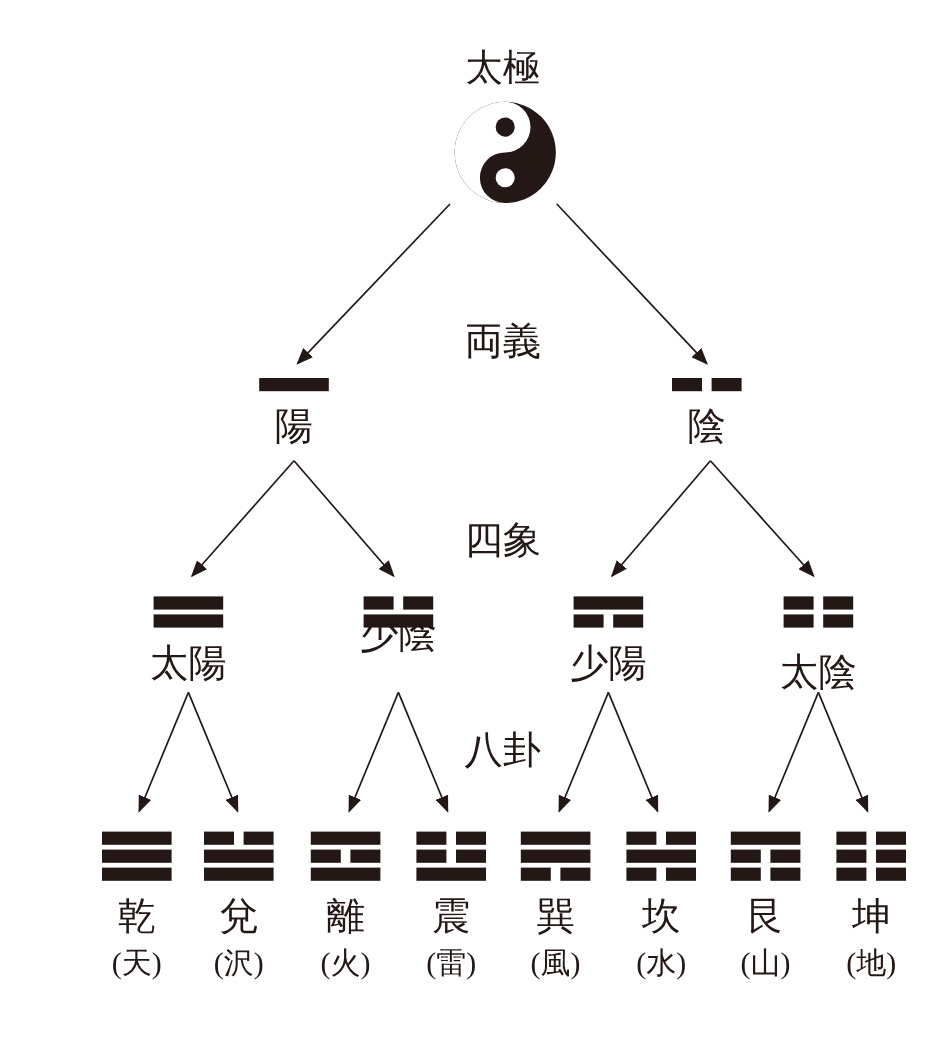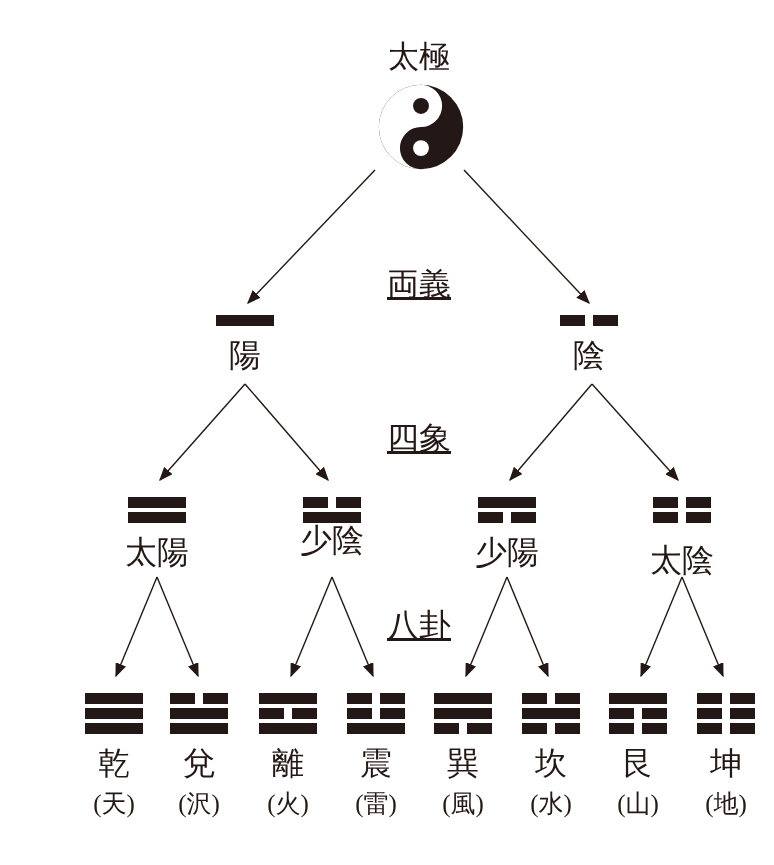--- a/index.html
+++ b/index.html
@@ -17,21 +17,21 @@
   .arrows { position: absolute; left: 0; top: 0; }
   .lbl {
     position: absolute;
     transform: translateX(-50%);
     white-space: nowrap;
     line-height: 1;
     color: var(--ink);
     text-align: center;
   }
   .fs-title { font-size: 31px; }
-  .fs-level { font-size: 32px; text-decoration: underline; }
+  .fs-level { font-size: 32px; }
   .fs-name  { font-size: 32px; }
   .fs-elem  { font-size: 25px; letter-spacing: 0px; }
   .glyph {
     position: absolute;
     width: 58px;
     display: flex;
     flex-direction: column;
     gap: 4px;
   }
   .bar-row { height: 11px; display: flex; justify-content: space-between; }
@@ -73,21 +73,21 @@
   <div class="lbl fs-title" style="left:387px; top:41px">太極</div>
 
   <svg class="taiji" style="left:344px; top:82px" width="90" height="90" viewBox="0 0 96 96">
     <circle cx="48" cy="48" r="45" fill="#231815"></circle>
     <path d="M48,3 A22.5,22.5 0 0 1 48,48 A22.5,22.5 0 0 0 48,93 A45,45 0 0 1 48,3 Z" fill="#ffffff"></path>
     <circle cx="48" cy="25.5" r="8.5" fill="#231815"></circle>
     <circle cx="48" cy="70.5" r="8.5" fill="#ffffff"></circle>
   </svg>
 
   <div class="lbl fs-level" style="left:387px; top:268px">両義</div>
-  <div class="lbl fs-level" style="left:387px; top:422px">四象</div>
+  <div class="lbl fs-level" style="left:387px; top:434px">四象</div>
   <div class="lbl fs-level" style="left:387px; top:609px">八卦</div>
 
   <div class="glyph" style="left:184px; top:315px">
       <div class="bar-row">
         <div class="seg-full"></div>
       </div>
     </div>
   <div class="lbl fs-name" style="left:213px; top:339px">陽</div>
 
   <div class="glyph" style="left:528px; top:315px">
@@ -110,21 +110,21 @@
 
   <div class="glyph" style="left:271px; top:497px">
       <div class="bar-row">
         <div class="seg-half"></div>
         <div class="seg-half"></div>
       </div>
       <div class="bar-row">
         <div class="seg-full"></div>
       </div>
     </div>
-  <div class="lbl fs-name" style="left:300px; top:524px">少陰</div>
+  <div class="lbl fs-name" style="left:300px; top:512px">少陰</div>
 
   <div class="glyph" style="left:446px; top:497px">
       <div class="bar-row">
         <div class="seg-full"></div>
       </div>
       <div class="bar-row">
         <div class="seg-half"></div>
         <div class="seg-half"></div>
       </div>
     </div>

